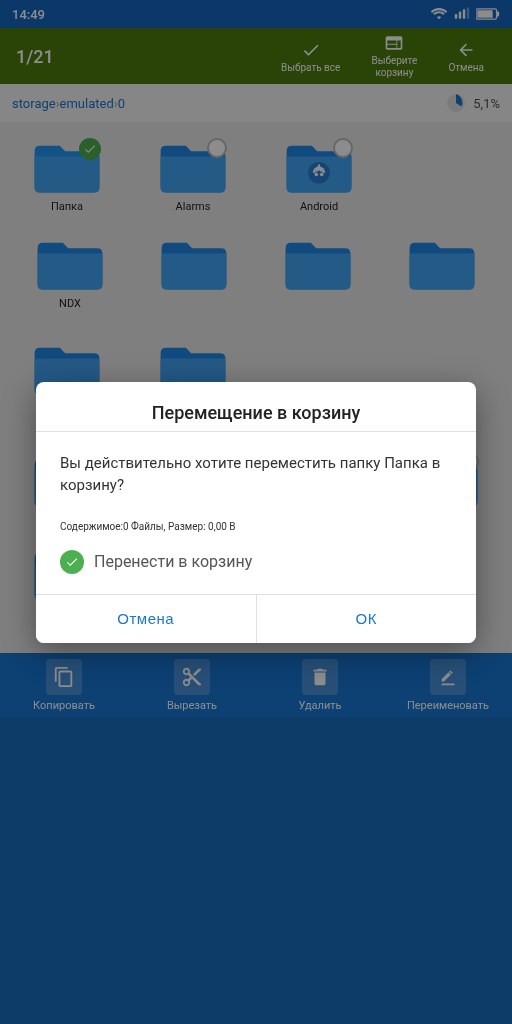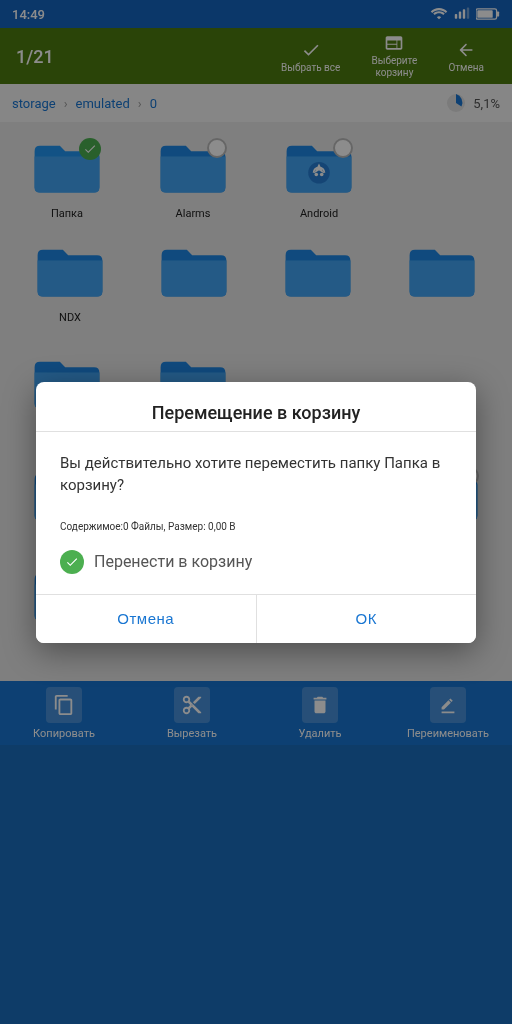--- a/index.html
+++ b/index.html
@@ -71,21 +71,21 @@
       height: 20px;
     }
 
     
     .breadcrumb {
       height: 38px;
       background: #f5f5f5;
       display: flex;
       align-items: center;
       padding: 0 12px;
-      gap: 8px;
+      gap: 0;
     }
     .breadcrumb-item {
       color: #1976d2;
       font-size: 13px;
     }
     .breadcrumb-sep {
       color: #999;
       font-size: 13px;
     }
     .breadcrumb-spacer { flex: 1; }
@@ -118,21 +118,21 @@
       position: relative;
     }
     .folder-icon {
       width: 72px;
       height: 60px;
       position: relative;
     }
     .file-label {
       color: #222;
       font-size: 11px;
-      margin-top: 11px;
+      margin-top: 4px;
       text-align: center;
     }
     .check-badge {
       position: absolute;
       top: 2px;
       right: 2px;
       width: 22px;
       height: 22px;
       background: #4caf50;
       border-radius: 50%;

